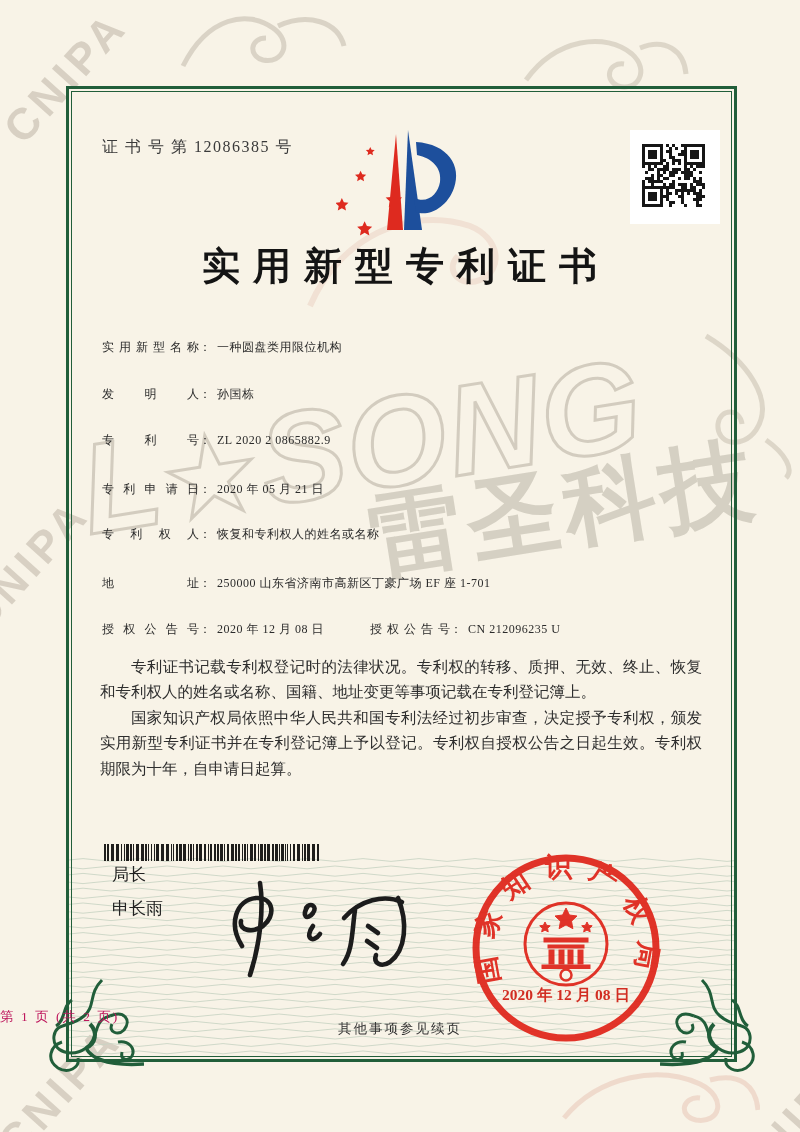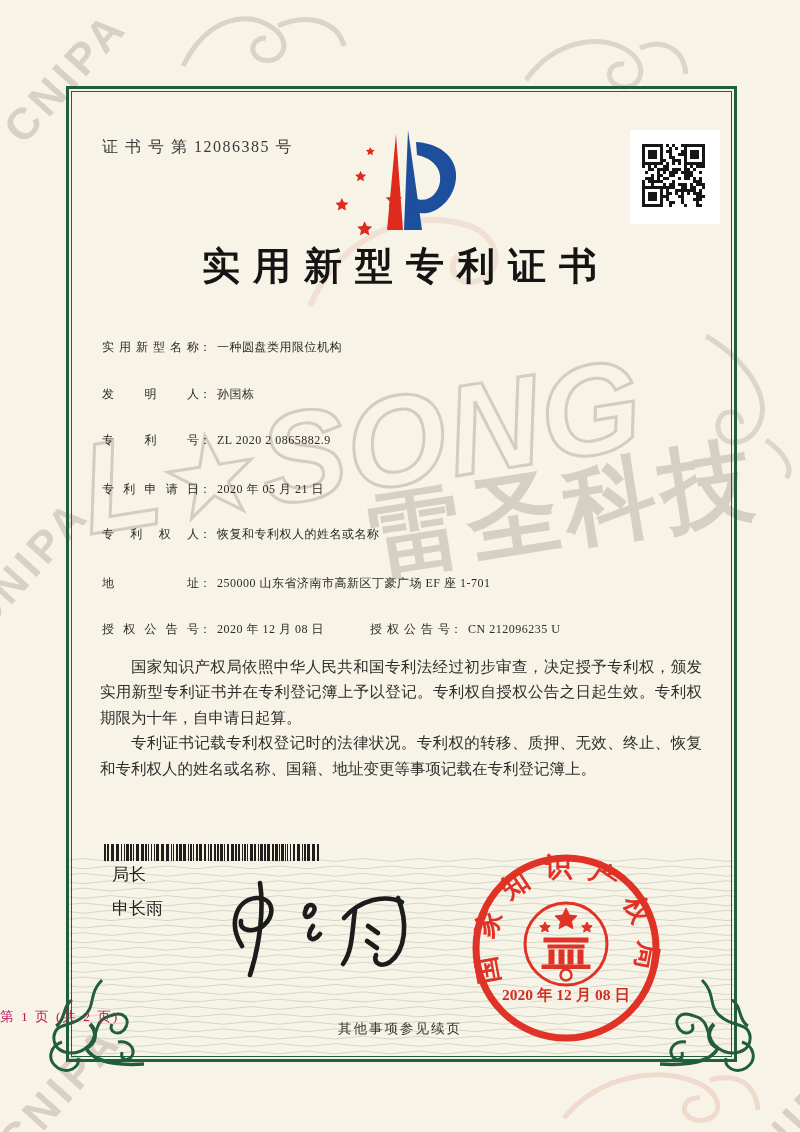--- a/index.html
+++ b/index.html
@@ -479,22 +479,22 @@
     <span class="flabel">地址</span><span class="fcolon">：</span><span class="fvalue">250000  山东省济南市高新区丁豪广场 EF 座 1-701</span>
   </div>
   <div class="frow" style="top:621px">
     <span class="flabel">授权公告号</span><span class="fcolon">：</span><span class="fvalue">2020 年 12 月 08 日</span>
     <span class="grant2">
       <span class="flabel">授权公告号</span><span class="fcolon">：</span><span class="fvalue">CN 212096235 U</span>
     </span>
   </div>
 
   <div class="body-text">
+    <p>专利证书记载专利权登记时的法律状况。专利权的转移、质押、无效、终止、恢复和专利权人的姓名或名称、国籍、地址变更等事项记载在专利登记簿上。</p>
     <p>国家知识产权局依照中华人民共和国专利法经过初步审查，决定授予专利权，颁发实用新型专利证书并在专利登记簿上予以登记。专利权自授权公告之日起生效。专利权期限为十年，自申请日起算。</p>
-    <p>专利证书记载专利权登记时的法律状况。专利权的转移、质押、无效、终止、恢复和专利权人的姓名或名称、国籍、地址变更等事项记载在专利登记簿上。</p>
   </div>
 
   <svg class="barcode" id="barcode" viewBox="0 0 216 17">
       <rect x="0" y="0" width="2" height="17" fill="#1f1e1c"></rect>
       <rect x="3" y="0" width="2" height="17" fill="#1f1e1c"></rect>
       <rect x="7" y="0" width="3" height="17" fill="#1f1e1c"></rect>
       <rect x="12" y="0" width="3" height="17" fill="#1f1e1c"></rect>
       <rect x="17" y="0" width="1" height="17" fill="#1f1e1c"></rect>
       <rect x="20" y="0" width="1" height="17" fill="#1f1e1c"></rect>
       <rect x="22" y="0" width="3" height="17" fill="#1f1e1c"></rect>

